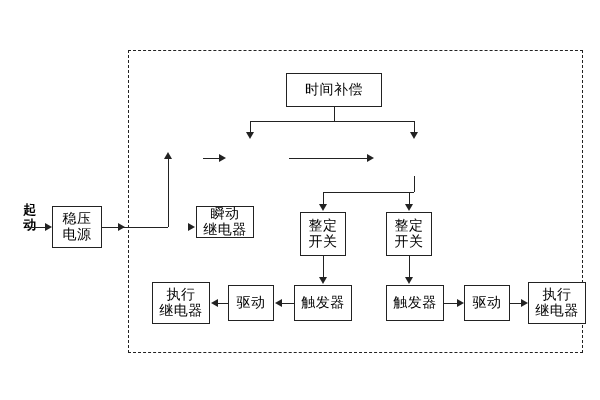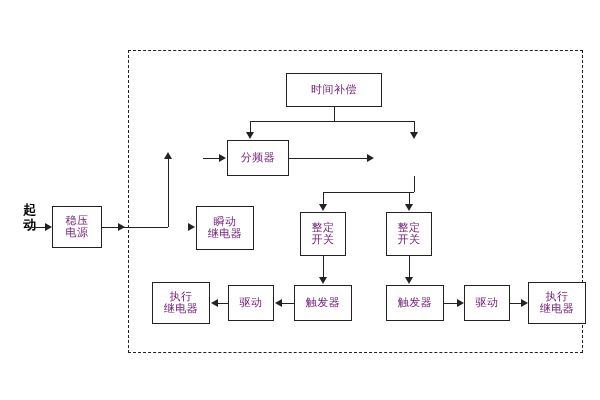--- a/index.html
+++ b/index.html
@@ -20,27 +20,27 @@
   .dashed-region {
     position: absolute;
     border: 1px dashed #222222;
     box-sizing: border-box;
   }
   .node {
     position: absolute;
     box-sizing: border-box;
     border: 1px solid #222222;
     background: #ffffff;
-    color: #701a75;
+    color: #000000;
     display: flex;
     align-items: center;
     justify-content: center;
     text-align: center;
     line-height: 1.12;
-    font-size: 11px;
+    font-size: 14px;
     letter-spacing: 0.5px;
     white-space: pre-line;
   }
   .label {
     position: absolute;
     color: #000000;
     font-size: 13px;
     line-height: 1.12;
     text-align: center;
     white-space: pre-line;
@@ -84,25 +84,24 @@
 <div id="stage">
 
   <div class="dashed-region" style="left:128px; top:50px; width:455px; height:303px;"></div>
 
   <div class="label" style="left:12px; top:203px; width:36px; font-weight:bold;">起
 动</div>
 
   <div class="node" style="left:52px; top:206px; width:50px; height:42px;">稳压
 电源</div>
 
-  <div class="node" style="left:196px; top:206px; width:58px; height:44px;">瞬动
+  <div class="node" style="left:196px; top:206px; width:58px; height:32px;">瞬动
 继电器</div>
 
 
-  <div class="node" style="left:227px; top:140px; width:62px; height:36px;">分频器</div>
 
   <div class="node" style="left:286px; top:73px; width:96px; height:34px;">时间补偿</div>
 
 
   <div class="node" style="left:300px; top:212px; width:46px; height:44px;">整定
 开关</div>
 
   <div class="node" style="left:386px; top:212px; width:46px; height:44px;">整定
 开关</div>
 

